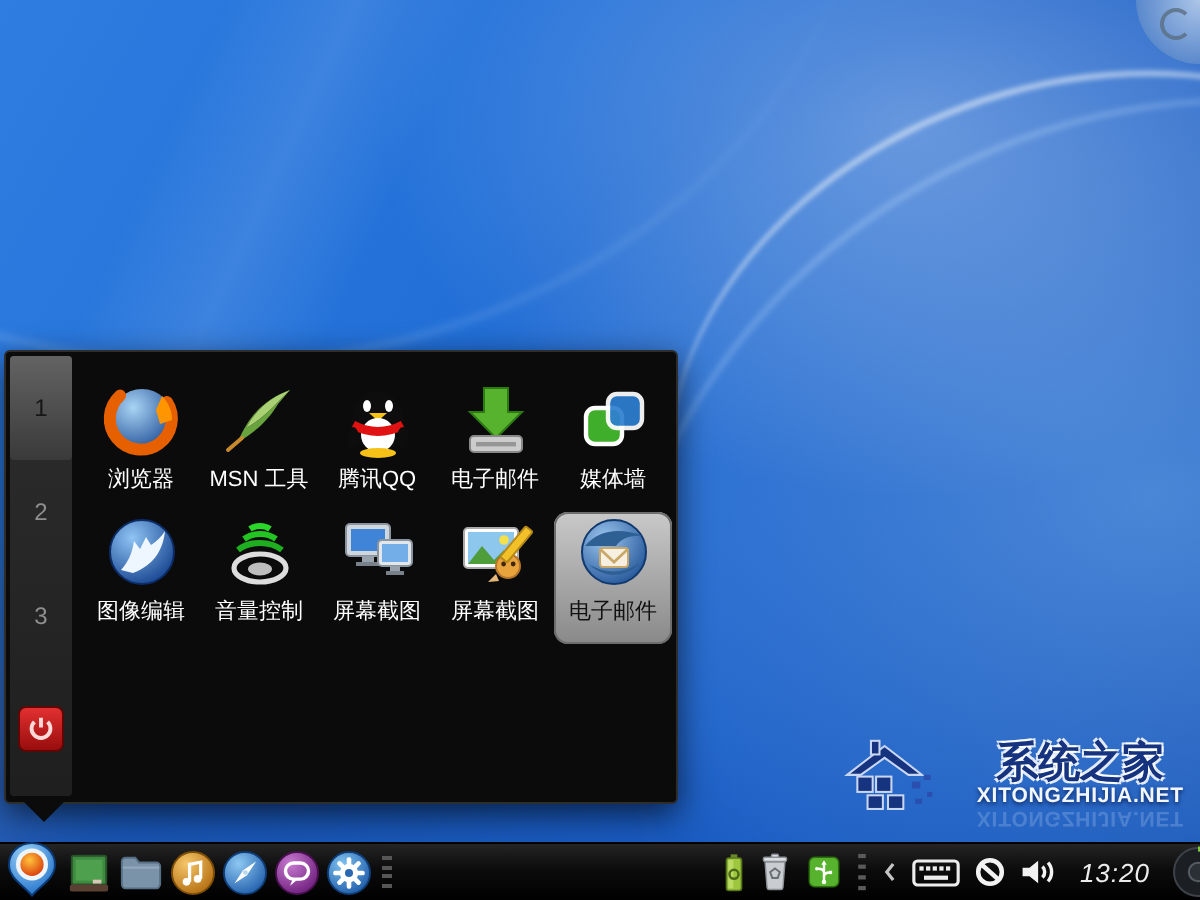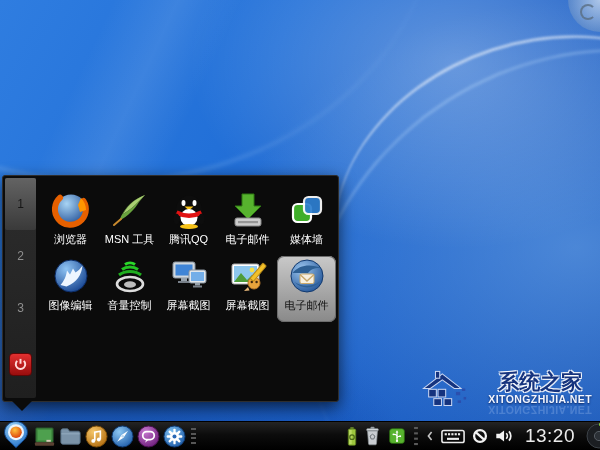--- a/index.html
+++ b/index.html
@@ -55,21 +55,21 @@
     border-top:1px solid #000;display:flex;align-items:center;}
   #dock{display:flex;align-items:center;gap:3px;margin-left:2px;}
   #start-btn{width:28px;height:29px;margin-top:-3px;}
   #start-btn svg{width:28px;height:29px;display:block;}
   .dock-ic{width:23px;height:23px;}
   .dock-ic svg{width:23px;height:23px;display:block;}
   .dashes{display:flex;flex-direction:column;gap:2.5px;margin-left:5px;}
   .dashes i{display:block;width:5px;height:2px;background:#565656;}
   #tray{margin-left:auto;display:flex;align-items:center;gap:7px;}
   .tray-ic{display:flex;align-items:center;}
-  #clock{color:#ececec;font-size:19px;letter-spacing:0.5px;margin-left:4px;}
+  #clock{color:#ececec;font-size:13px;letter-spacing:0.5px;margin-left:4px;font-style:italic;}
   #bottom-cashew{width:26px;height:26px;margin-right:-12px;margin-left:4px;}
   #bottom-cashew svg{width:26px;height:26px;display:block;}
 
   
   #watermark{position:absolute;right:8px;bottom:32px;display:flex;align-items:center;gap:18px;}
   #wm-text{display:flex;flex-direction:column;align-items:center;line-height:1.05;}
   #wm-title{font-size:21px;font-weight:bold;color:#15337e;
     text-shadow:-1px -1px 0 rgba(255,255,255,0.85),1px -1px 0 rgba(255,255,255,0.85),
                 -1px 1px 0 rgba(255,255,255,0.85),1px 1px 0 rgba(255,255,255,0.85);}
   #wm-url{font-size:10.5px;font-weight:bold;color:#f2f6ff;letter-spacing:0.4px;

